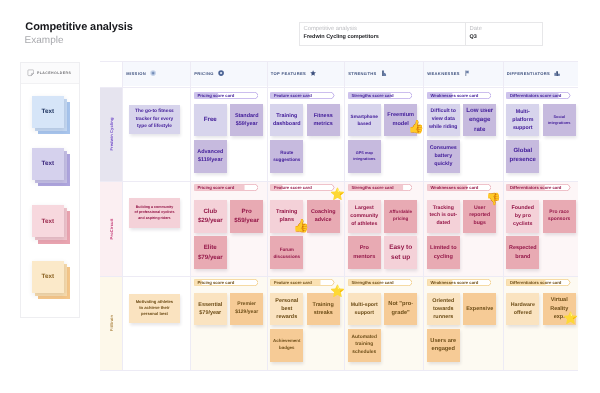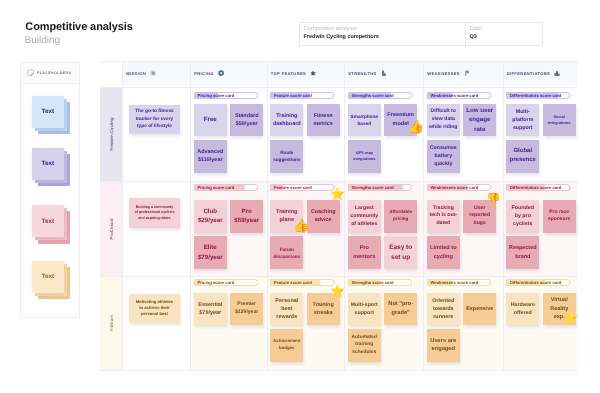--- a/index.html
+++ b/index.html
@@ -70,21 +70,21 @@
         box-shadow:1.2px 2px 3px rgba(45,40,70,.13);
         font-weight:bold;overflow:hidden;}
   .emoji{position:absolute;line-height:1;pointer-events:none;z-index:6;}
 </style>
 </head>
 <body>
 
 <div id="root">
 
   <div class="pg-title">Competitive analysis</div>
-  <div class="pg-sub">Building</div>
+  <div class="pg-sub">Example</div>
 
   <div class="info-card">
     <div class="info-field f0">
       <div class="info-label">Competitive analysis</div>
       <div class="info-value">Fredwin Cycling competitors</div>
     </div>
     <div class="info-field f1">
       <div class="info-label">Date</div>
       <div class="info-value">Q3</div>
     </div>

